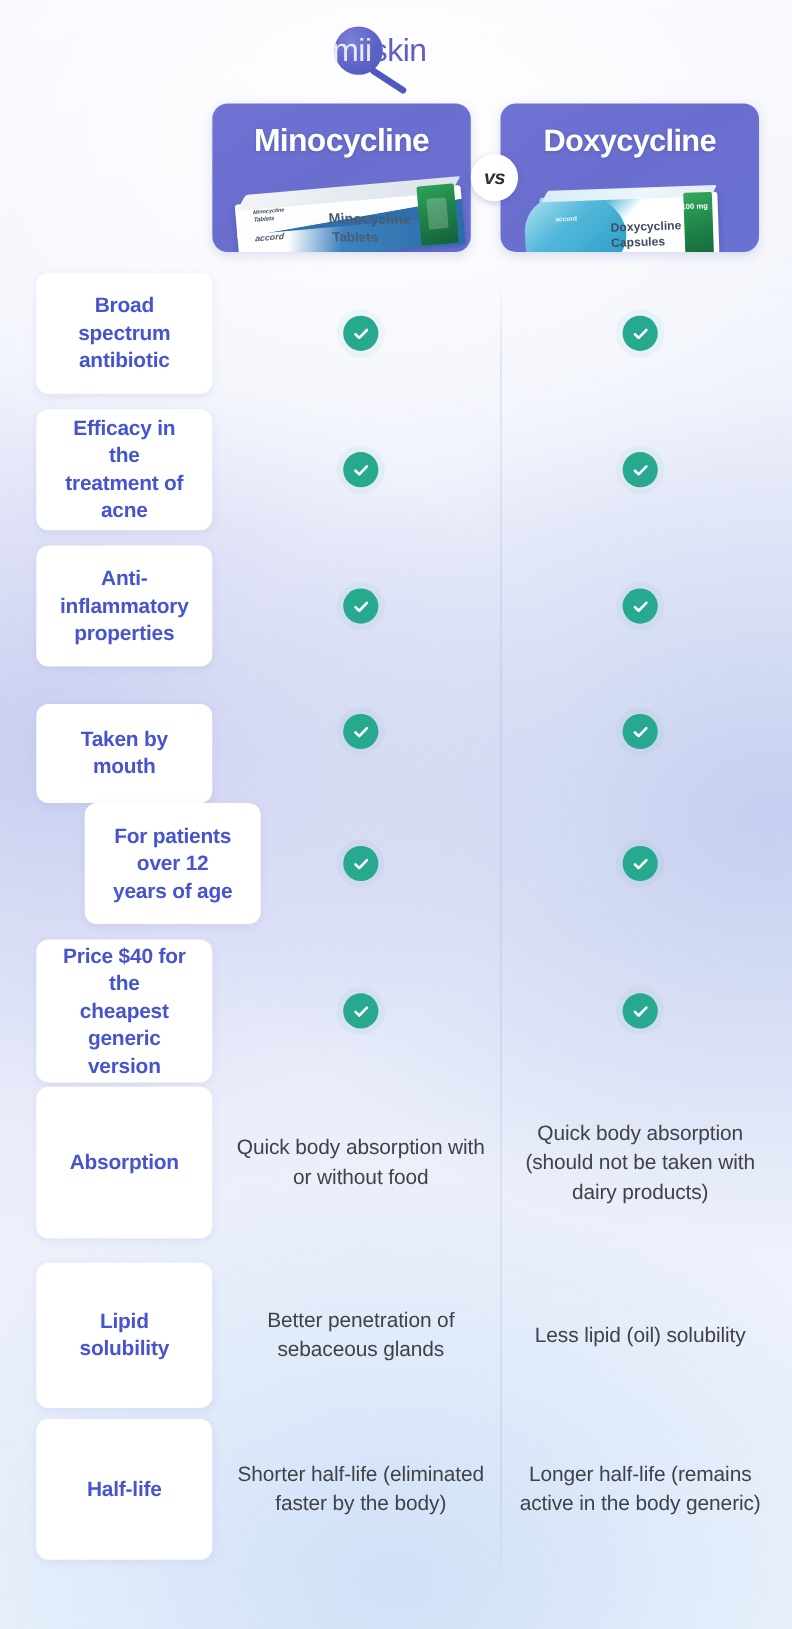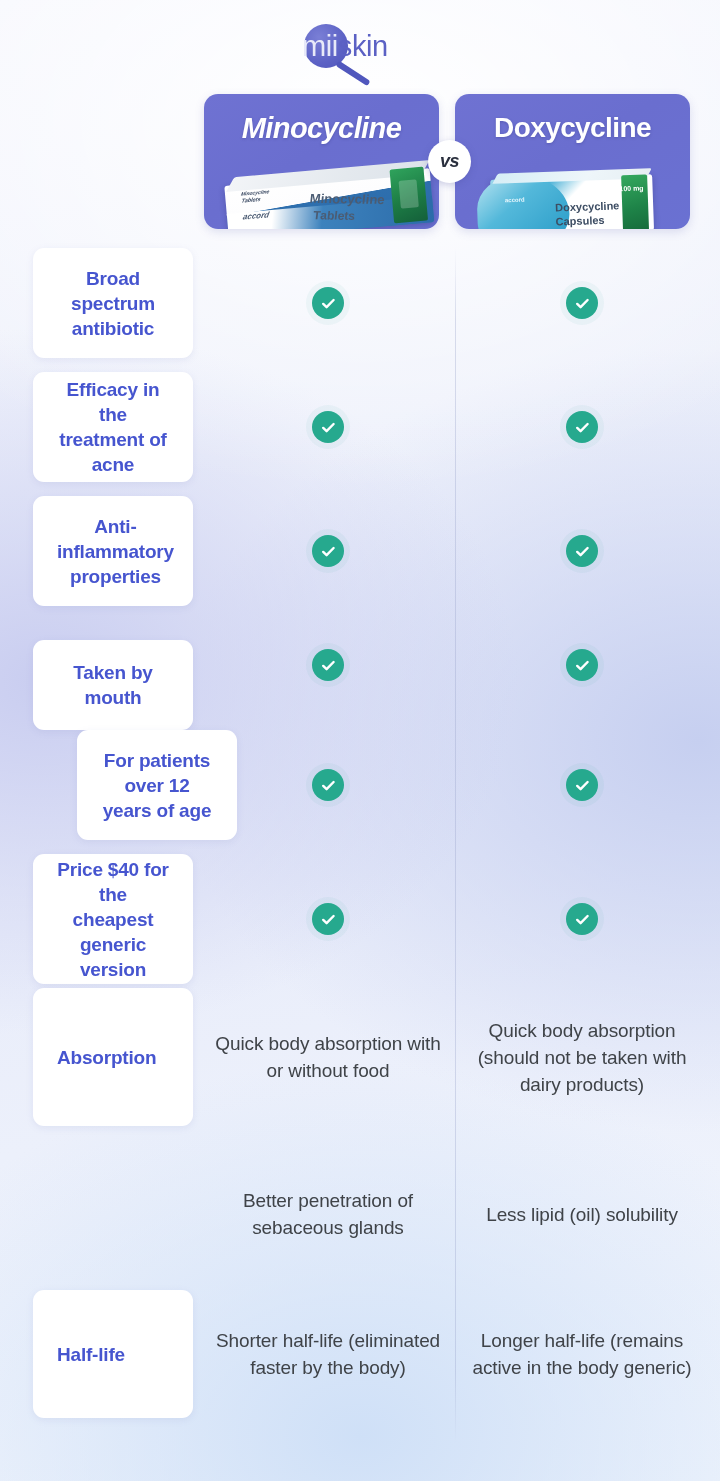--- a/index.html
+++ b/index.html
@@ -102,21 +102,21 @@
   
   .prod-card {
     position: absolute;
     top: 94px;
     height: 135px;
     border-radius: 14px;
     overflow: hidden;
     background: linear-gradient(150deg, #6f72d2 0%, #6a6ecf 45%, #6a71d2 100%);
     box-shadow: 0 3px 10px rgba(90,95,170,0.18);
   }
-  #prod-card-left  { left: 204px; width: 235px; font-style: italic; }
+  #prod-card-left  { left: 193px; width: 235px; }
   #prod-card-right { left: 455px; width: 235px; }
 
   .prod-title {
     position: absolute;
     left: 0; right: 0;
     top: 18px;
     text-align: center;
     color: #ffffff;
     font-size: 29px;
     font-weight: bold;
@@ -266,20 +266,21 @@
 
   .label-card {
     position: absolute;
     left: 33px;
     width: 160px;
     border-radius: 11px;
     background: #ffffff;
     box-shadow: 0 2px 7px rgba(120,130,190,0.13);
     display: flex;
     align-items: center;
+    justify-content: center;
     padding: 8px 24px;
   }
   .label-text {
     text-align: center;
     color: #4655cf;
     font-weight: bold;
     font-size: 19px;
     line-height: 25px;
     letter-spacing: -0.2px;
   }
@@ -482,20 +483,23 @@
           <div class="label-text">Absorption</div>
         </div>
         <div class="cell cell-left" style="top: 0px; height: 138px;">
           <div class="cell-text">Quick body absorption with or without food</div>
         </div>
         <div class="cell cell-right" style="top: 0px; height: 138px;">
           <div class="cell-text">Quick body absorption (should not be taken with dairy products)</div>
         </div>
       </div>
       <div class="row" style="top: 1148px; height: 132px;">
+        <div class="label-card" style="top: 0px; height: 132px;">
+          <div class="label-text">Lipid solubility</div>
+        </div>
         <div class="cell cell-left" style="top: 0px; height: 132px;">
           <div class="cell-text">Better penetration of sebaceous glands</div>
         </div>
         <div class="cell cell-right" style="top: 0px; height: 132px;">
           <div class="cell-text">Less lipid (oil) solubility</div>
         </div>
       </div>
       <div class="row" style="top: 1290px; height: 128px;">
         <div class="label-card" style="top: 0px; height: 128px;">
           <div class="label-text">Half-life</div>

